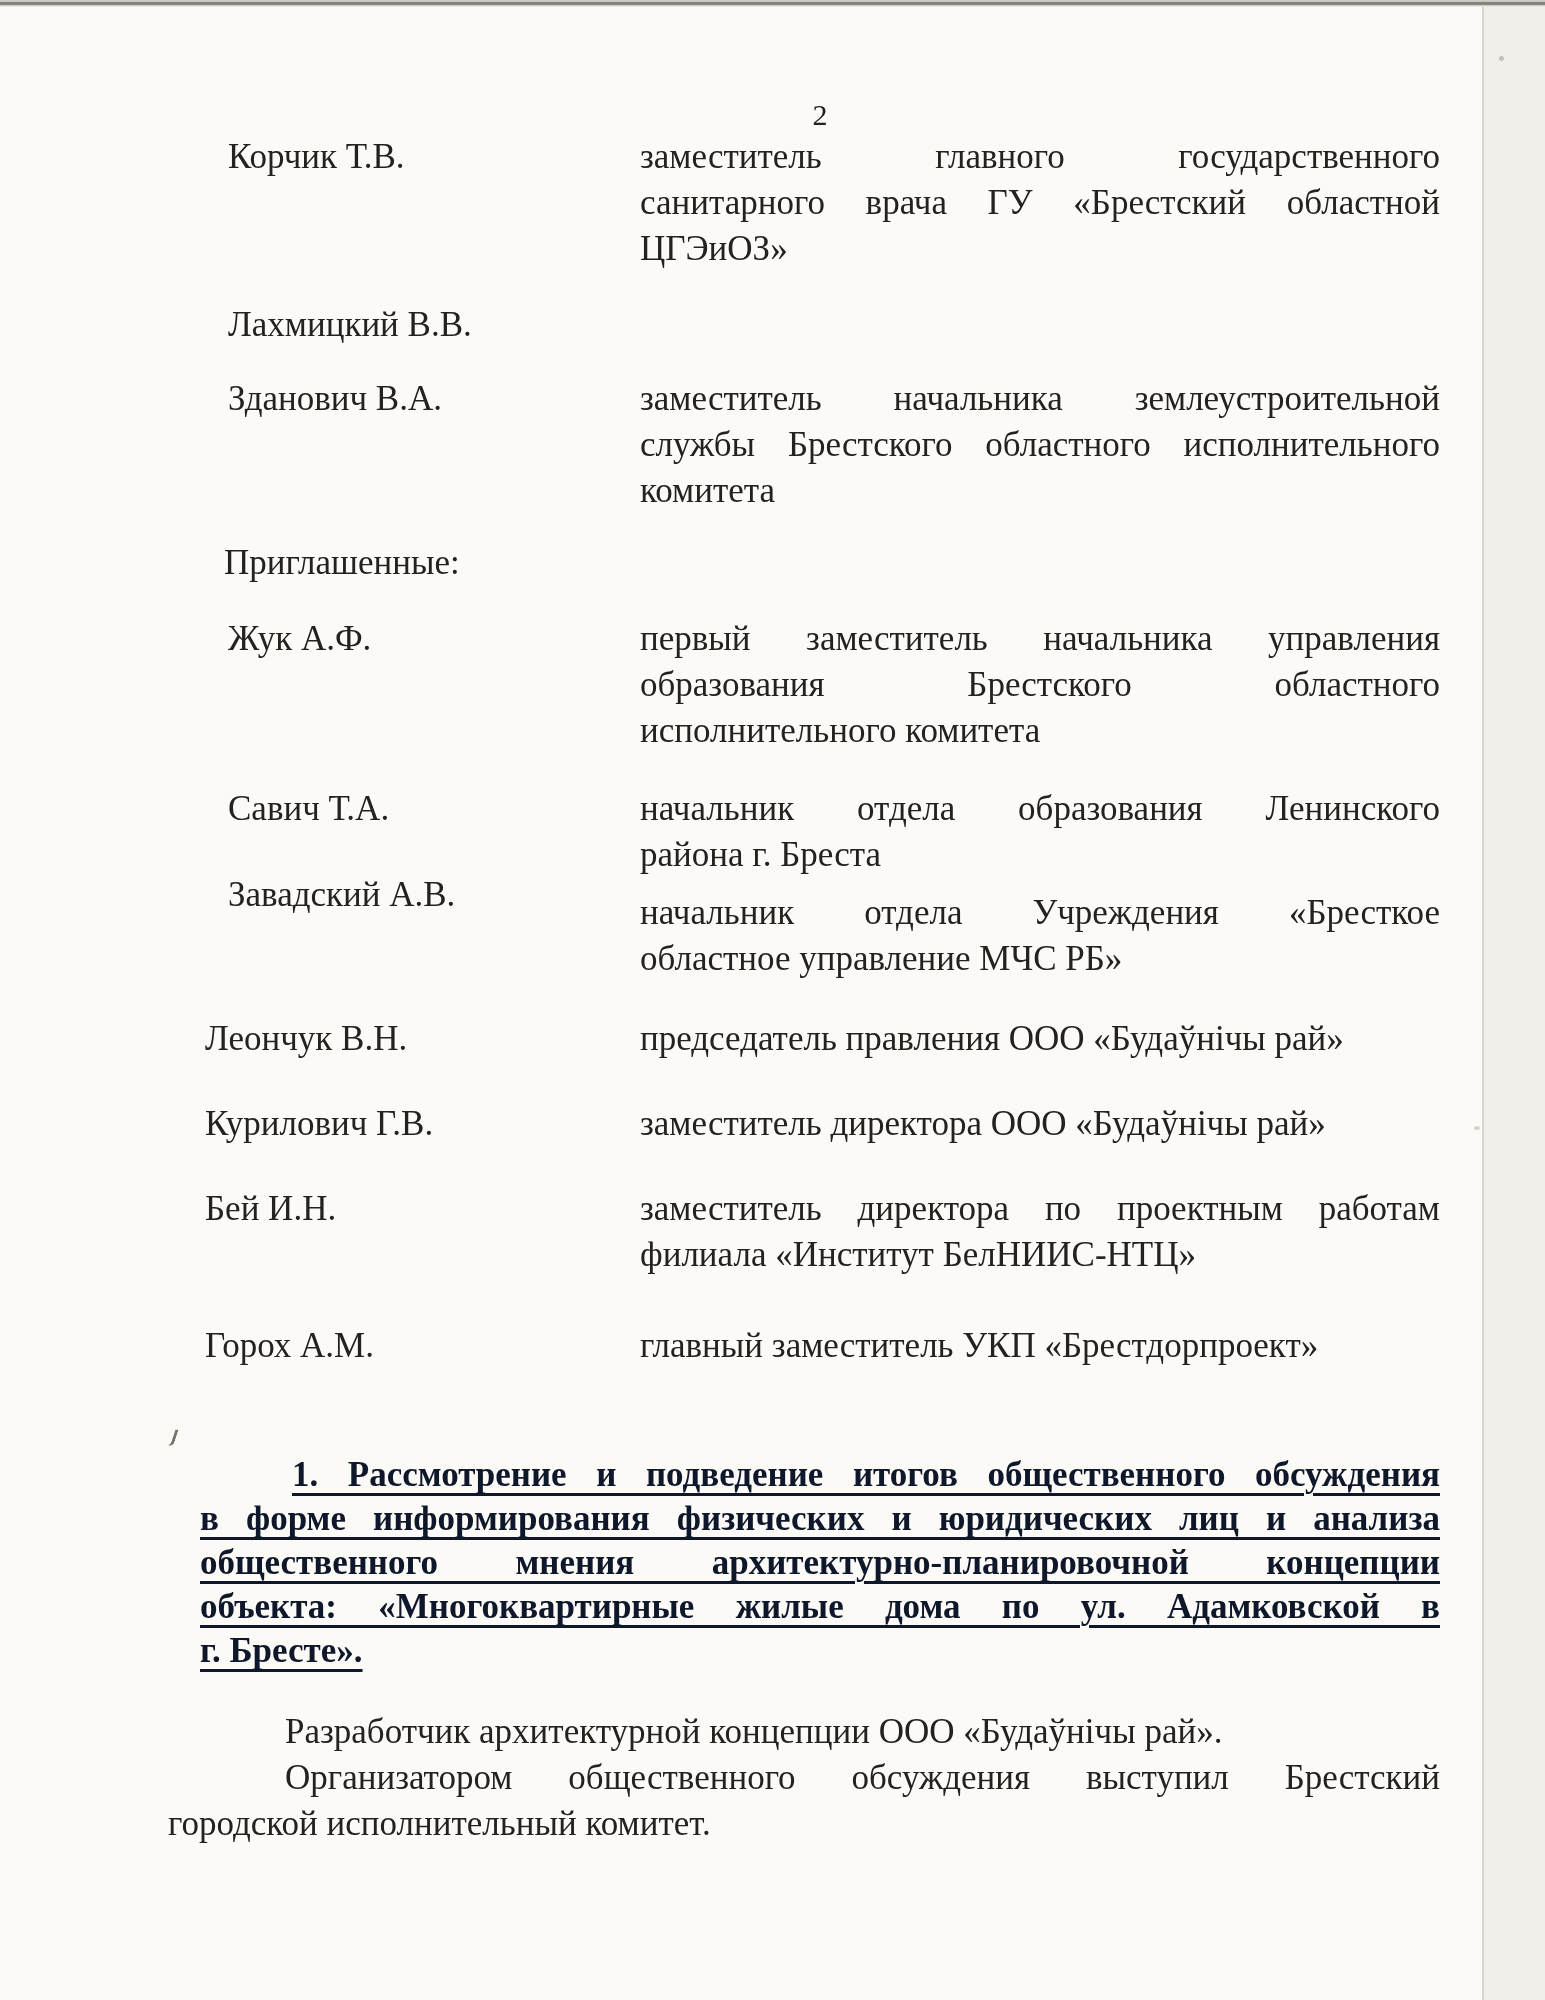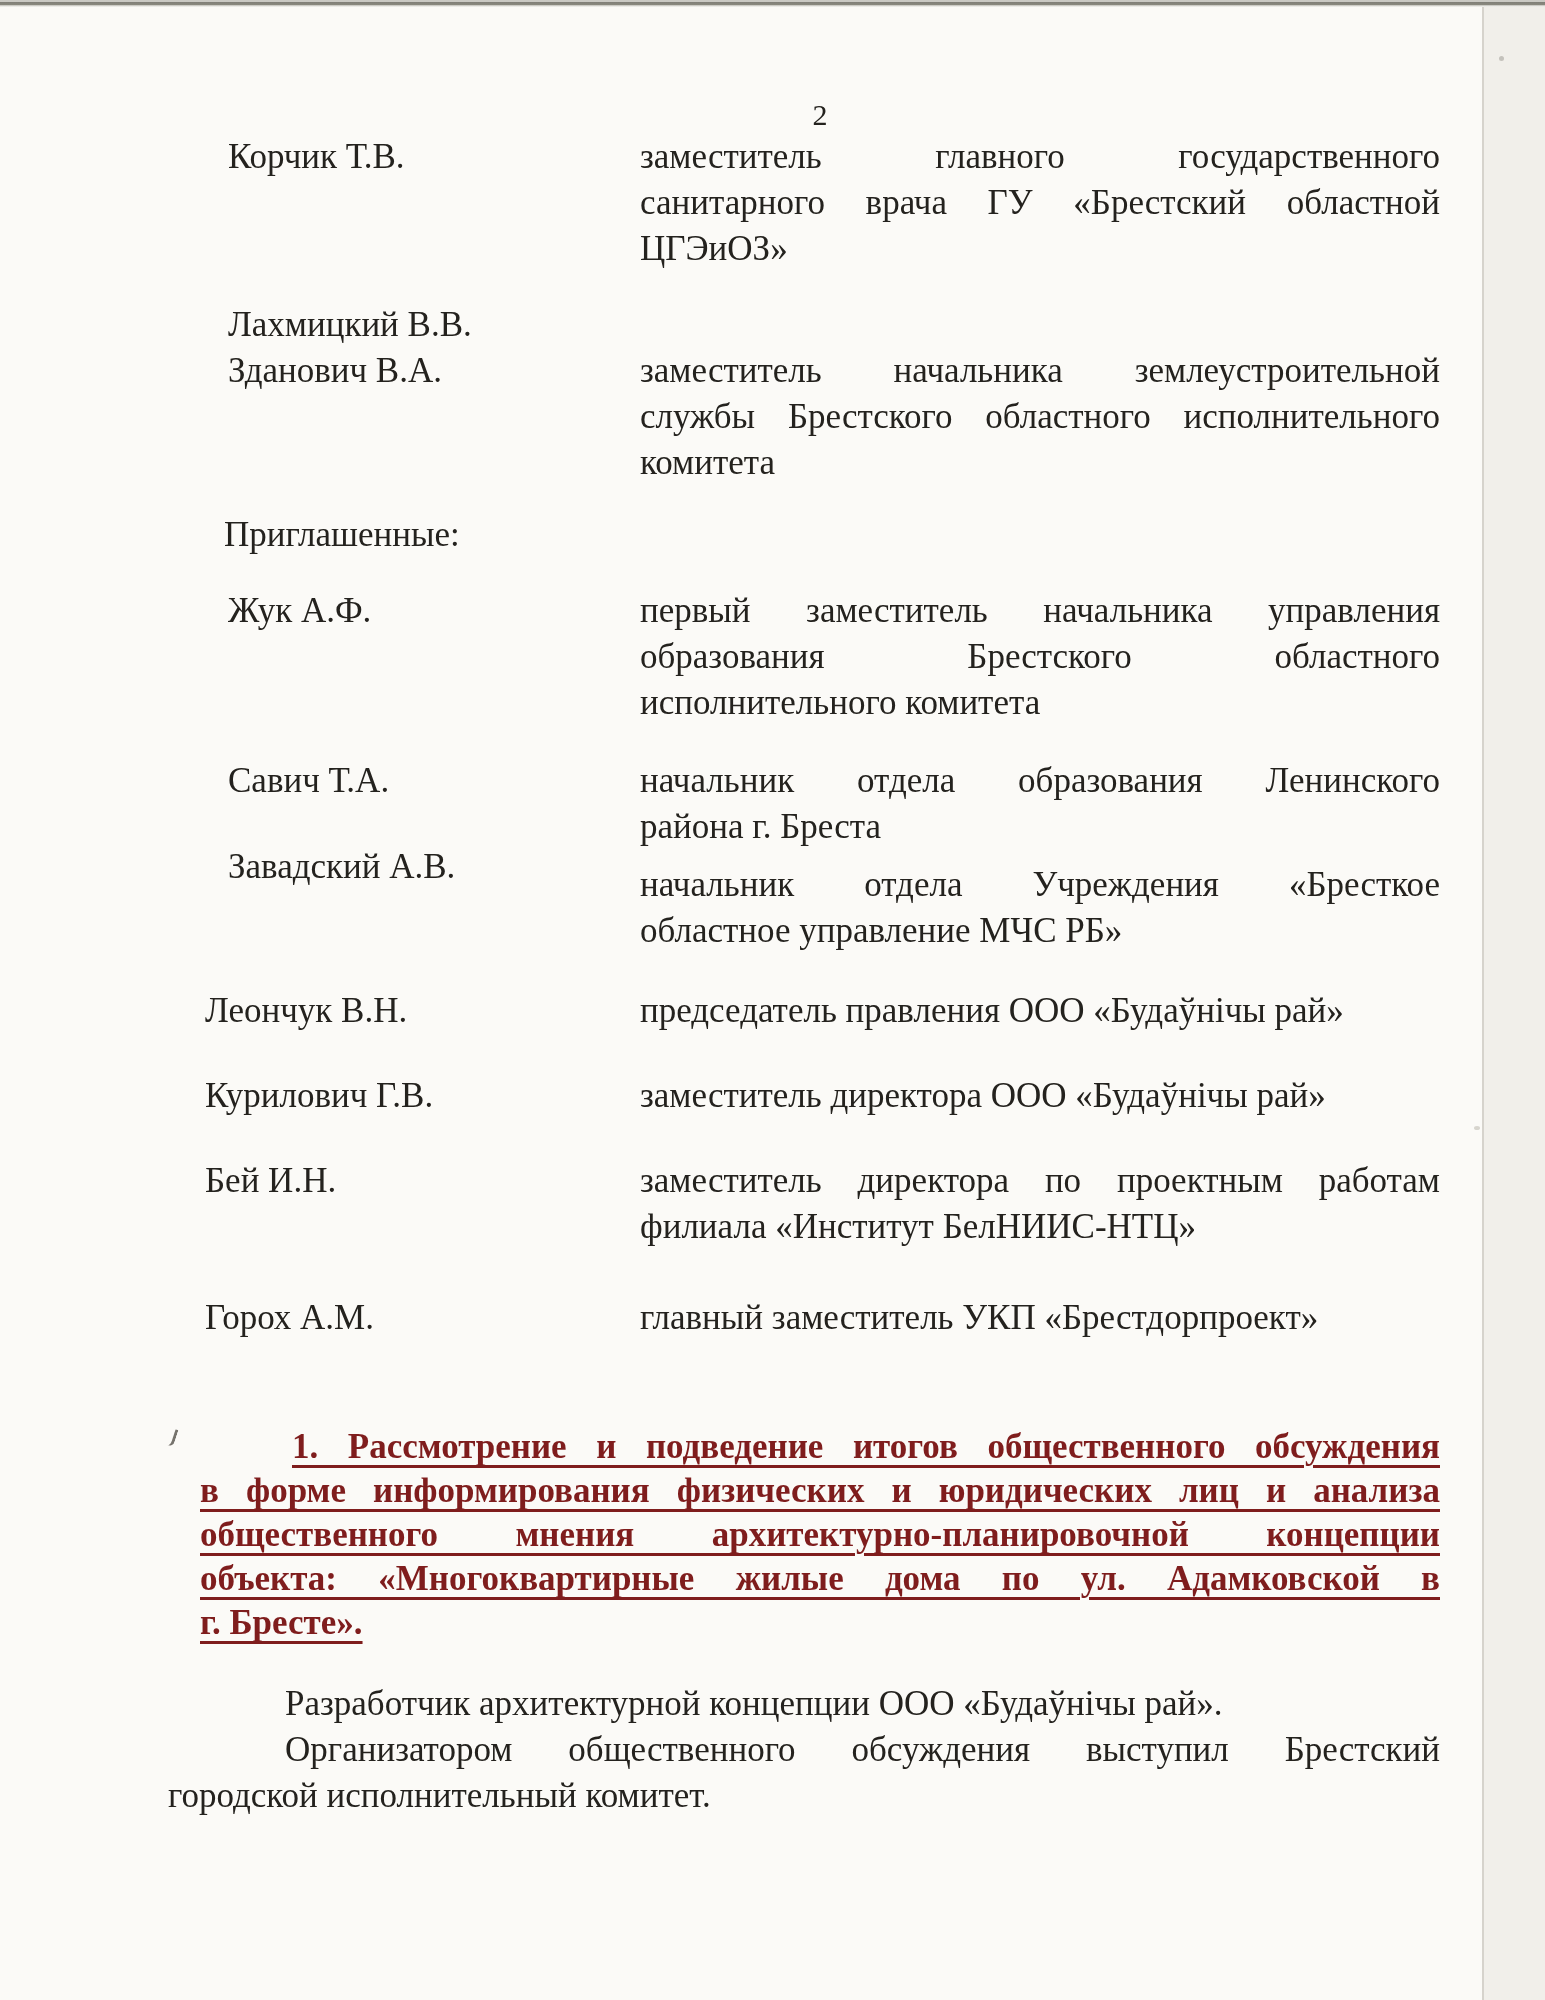--- a/index.html
+++ b/index.html
@@ -33,37 +33,37 @@
   .row.g1{padding-left:228px;padding-right:105px;}
   .row.g1 .name{flex:0 0 412px;}
   .row.g2{padding-left:205px;padding-right:105px;}
   .row.g2 .name{flex:0 0 435px;}
   .name{text-align:left;white-space:nowrap;}
   .position{flex:1;min-width:0;}
   .jline{text-align:justify;text-align-last:justify;}
   .lline{text-align:left;}
   #row-korchik{}
   #row-lakhmitsky{margin-top:30px;}
-  #row-zdanovich{}
+  #row-zdanovich{margin-top:28px;}
   .invited-label{
     margin-top:26px;padding-left:224px;
     font-size:35px;line-height:46px;
   }
   #row-zhuk{margin-top:30px;}
   #row-savich{margin-top:32px;}
   #row-zavadsky{margin-top:-6px;}
   #row-zavadsky .position{padding-top:18px;}
   #row-leonchuk{margin-top:34px;}
   #row-kurilovich{margin-top:39px;}
   #row-bey{margin-top:39px;}
   #row-gorokh{margin-top:45px;}
   .section-heading{
     margin:84px 105px 0 200px;
     font-size:35px;line-height:44px;
-    font-weight:bold;color:#7f1d1d;
+    font-weight:bold;color:#0f172a;
   }
   .h-line{
     text-align:justify;text-align-last:justify;
     text-decoration:underline;
     text-decoration-thickness:3px;
     text-underline-offset:7px;
   }
   .h-line.h-first{text-indent:92px;}
   .h-line.h-last{text-align-last:left;}
   .body-para{

